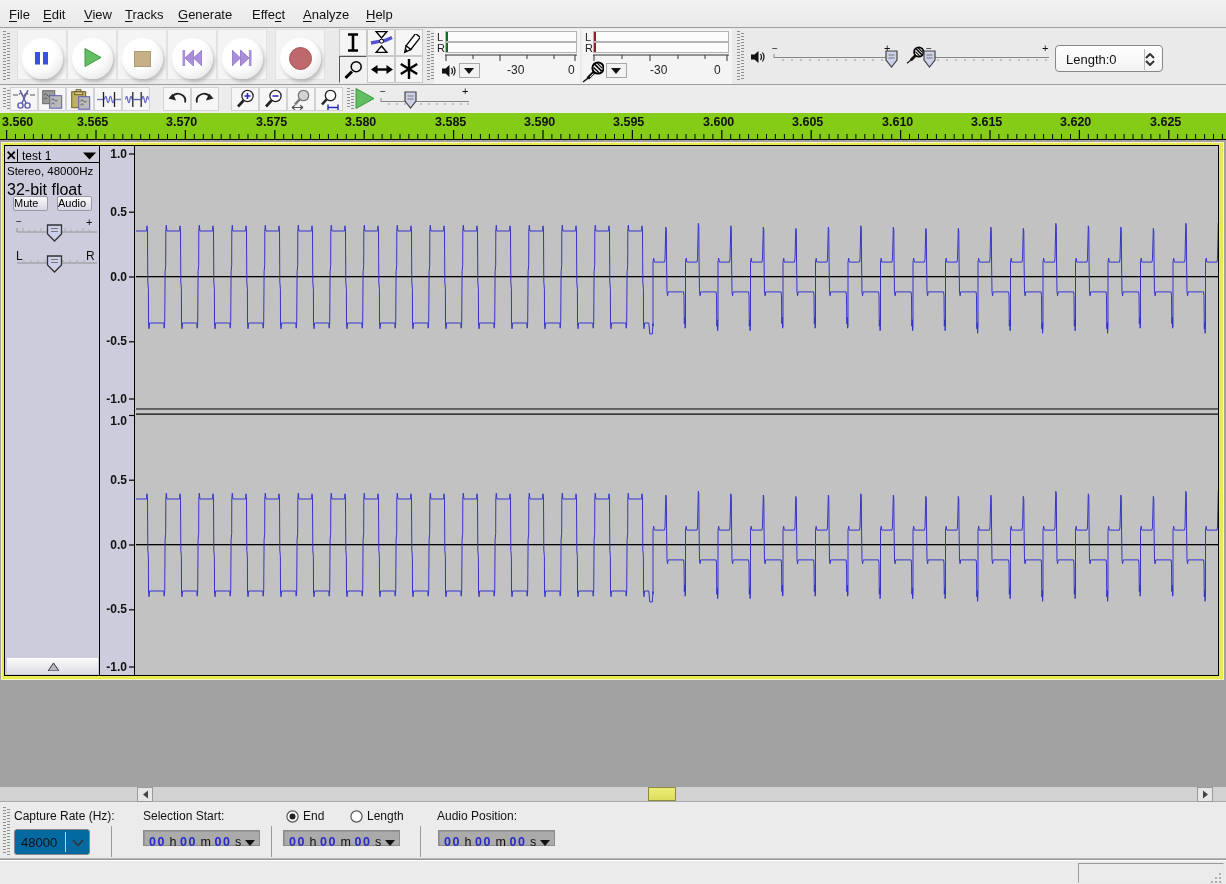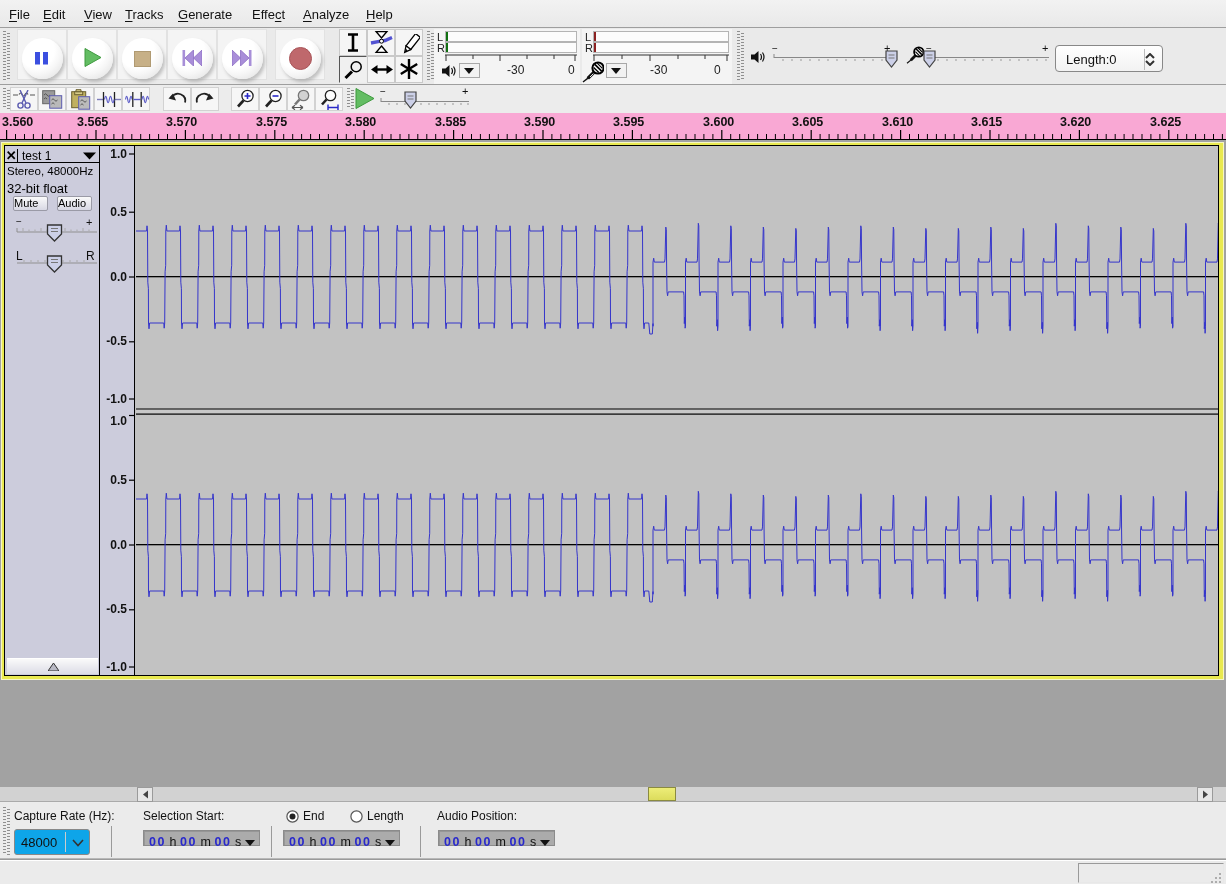--- a/index.html
+++ b/index.html
@@ -25,21 +25,21 @@
 .cell { position:absolute; top:1px; width:50px; height:51px; background:#f4f4f4; border:1px solid #e2e2e2; }
 .toolcell { position:absolute; width:28px; height:27px; background:#f5f5f5; border:1px solid #c9c9c9; }
 .editbtn { position:absolute; top:87px; width:28px; height:24px; background:#f6f6f6; border:1px solid #d2d2d2; }
 
 .meterpane { position:absolute; top:29px; height:55px; background:#f4f4f4; }
 .mbar { position:absolute; background:#fcfcfc; border:1px solid #b4b4b4; }
 .mlab { position:absolute; font-size:11px; color:#222; }
 .ddbtn { position:absolute; width:21px; height:15px; background:#f2f2f2; border:1px solid #a8a8a8; }
 .ddbtn svg { display:block; margin:3px auto 0; }
 
-#ruler { position:absolute; left:0; top:113px; width:1226px; height:27px; background:#f9a8d4;padding-left:12px; }
+#ruler { position:absolute; left:0; top:113px; width:1226px; height:27px; background:#84cc16;padding-left:12px; }
 
 #dock { position:absolute; left:0; top:140px; width:1226px; height:647px; background:#a2a2a2; }
 #focusring { position:absolute; left:1px; top:2px; width:1223px; height:538px;
   background:#e9e950; box-shadow:0 0 0 1px #f6f6c4 inset; }
 #trackbox { position:absolute; left:4px; top:5px; width:1215px; height:531px;
   background:#c2c2c2; border:1px solid #000; overflow:hidden; }
 #panel { position:absolute; left:0; top:0; width:95px; height:529px; background:#ccccdc; border-right:1px solid #000; font-size:11px; color:#000; }
 #vruler { position:absolute; left:95px; top:0; width:35px; height:529px; background:#ccccdc; border-right:1px solid #000; }
 #waves { position:absolute; left:131px; top:0; width:1082px; height:529px; overflow:hidden; background:#c2c2c2; }
 .pbtn { position:absolute; height:15px; background:linear-gradient(#fafafa,#d8d8e4); border:1px solid #9a9aa6; border-radius:2px; font-size:11px; }
@@ -571,21 +571,21 @@
   <div id="panel">
 
     <div class="abs" style="left:0; top:2px; width:95px; height:15px; border-bottom:1.5px solid #000;">
       <div class="abs" style="left:0.5px; top:0.5px; width:12.5px; height:13.5px; border-right:1.5px solid #000; font-size:13px; font-weight:bold; text-align:center; line-height:13px;">✕</div>
       <span class="abs" style="left:17px; top:1px; font-size:12px;">test 1</span>
       <svg class="abs" style="left:78px; top:4px;" width="13" height="8">
             <polygon points="0,0.5 13,0.5 6.5,7.5" fill="#000"></polygon>
           </svg>
     </div>
     <span class="abs" style="left:2px; top:19px; font-size:11.5px;">Stereo, 48000Hz</span>
-    <span class="abs" style="left:2px; top:35px; font-size:13px;">32-bit float</span>
+    <span class="abs" style="left:2px; top:35px; font-size:16px;">32-bit float</span>
     <div class="pbtn" style="left:8px; top:50px; width:35px;">Mute</div>
     <div class="pbtn" style="left:52px; top:50px; width:35px;">Audio</div>
 
     <svg class="abs" style="left:7px; top:72px;" width="88" height="24">
       <text x="4" y="7" font-size="10" fill="#111">−</text>
       <text x="74" y="8" font-size="11" fill="#111">+</text>
       <line x1="5" y1="14" x2="85" y2="14" stroke="#909090"></line>
       <line x1="5" y1="10" x2="5" y2="14" stroke="#909090"></line>
       <g stroke="#aaa">
             <line x1="11" y1="10" x2="11" y2="13"></line>
@@ -677,21 +677,21 @@
       </svg></div>
   <div class="sbtn" style="left:1197px;"><svg width="7" height="9" style="margin-top:2px">
         <polygon points="1,0.5 1,8.5 6,4.5" fill="#444"></polygon>
       </svg></div>
   <div class="abs" style="left:648px; top:0; width:28px; height:14px; background:linear-gradient(#eded78,#dcdc5c); border:1px solid #8a8a40;"></div>
 </div>
 
 <div id="seltb">
   <div class="grip" style="left:3px; top:4px; height:48px;"></div>
   <span class="abs" style="left:14px; top:6px;">Capture Rate (Hz):</span>
-  <div class="abs" style="left:14px; top:26px; width:76px; height:26px; background:#0ea5e9; border:1px solid #888; border-radius:3px;">
+  <div class="abs" style="left:14px; top:26px; width:76px; height:26px; background:#0369a1; border:1px solid #888; border-radius:3px;">
     <span class="abs" style="left:6px; top:5px; font-size:13px;">48000</span>
     <div class="abs" style="left:50px; top:2px; width:1px; height:20px; background:#ccc;"></div>
     <svg class="abs" style="left:57px; top:9px;" width="12" height="8">
         <path d="M1,1 L6,6.5 L11,1" stroke="#333" stroke-width="1.6" fill="none"></path>
       </svg>
   </div>
   <div class="sep" style="left:111px; top:23px; height:31px;"></div>
   <span class="abs" style="left:143px; top:6px;">Selection Start:</span>
   <svg class="abs" style="left:286px; top:7px;" width="13" height="13">
     <circle cx="6.5" cy="6.5" r="5.6" fill="#fff" stroke="#555" stroke-width="1.2"></circle>

